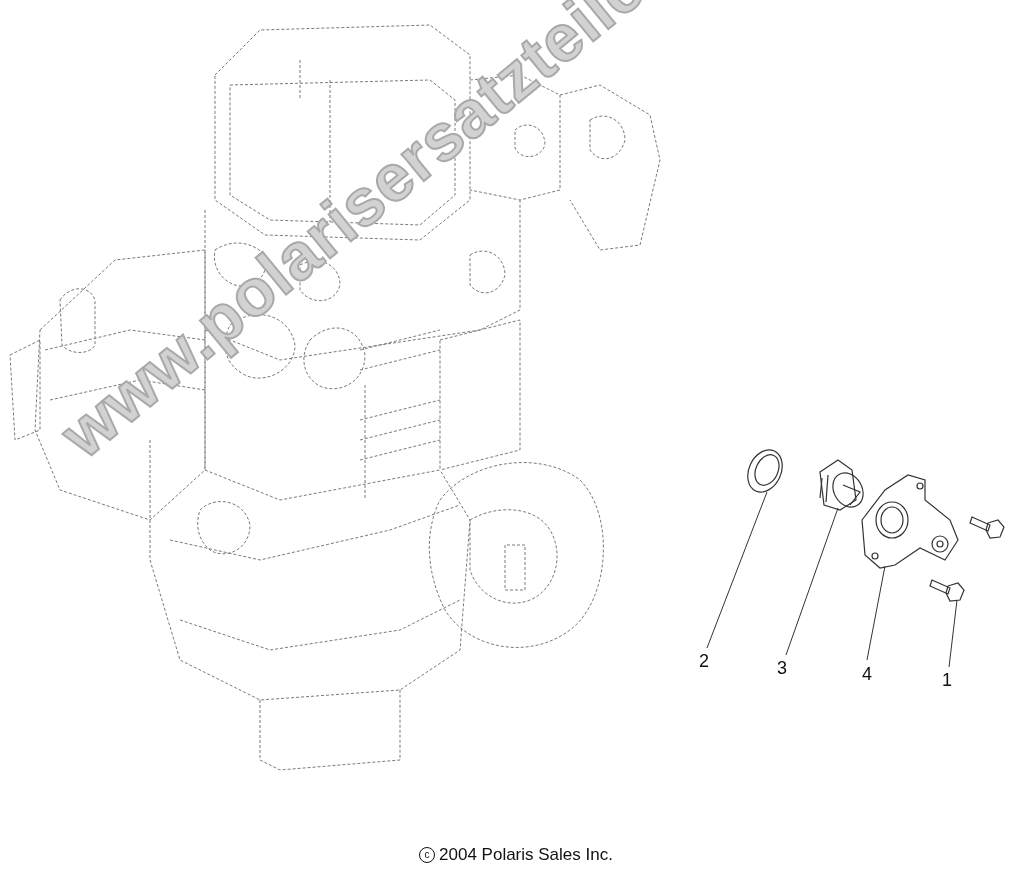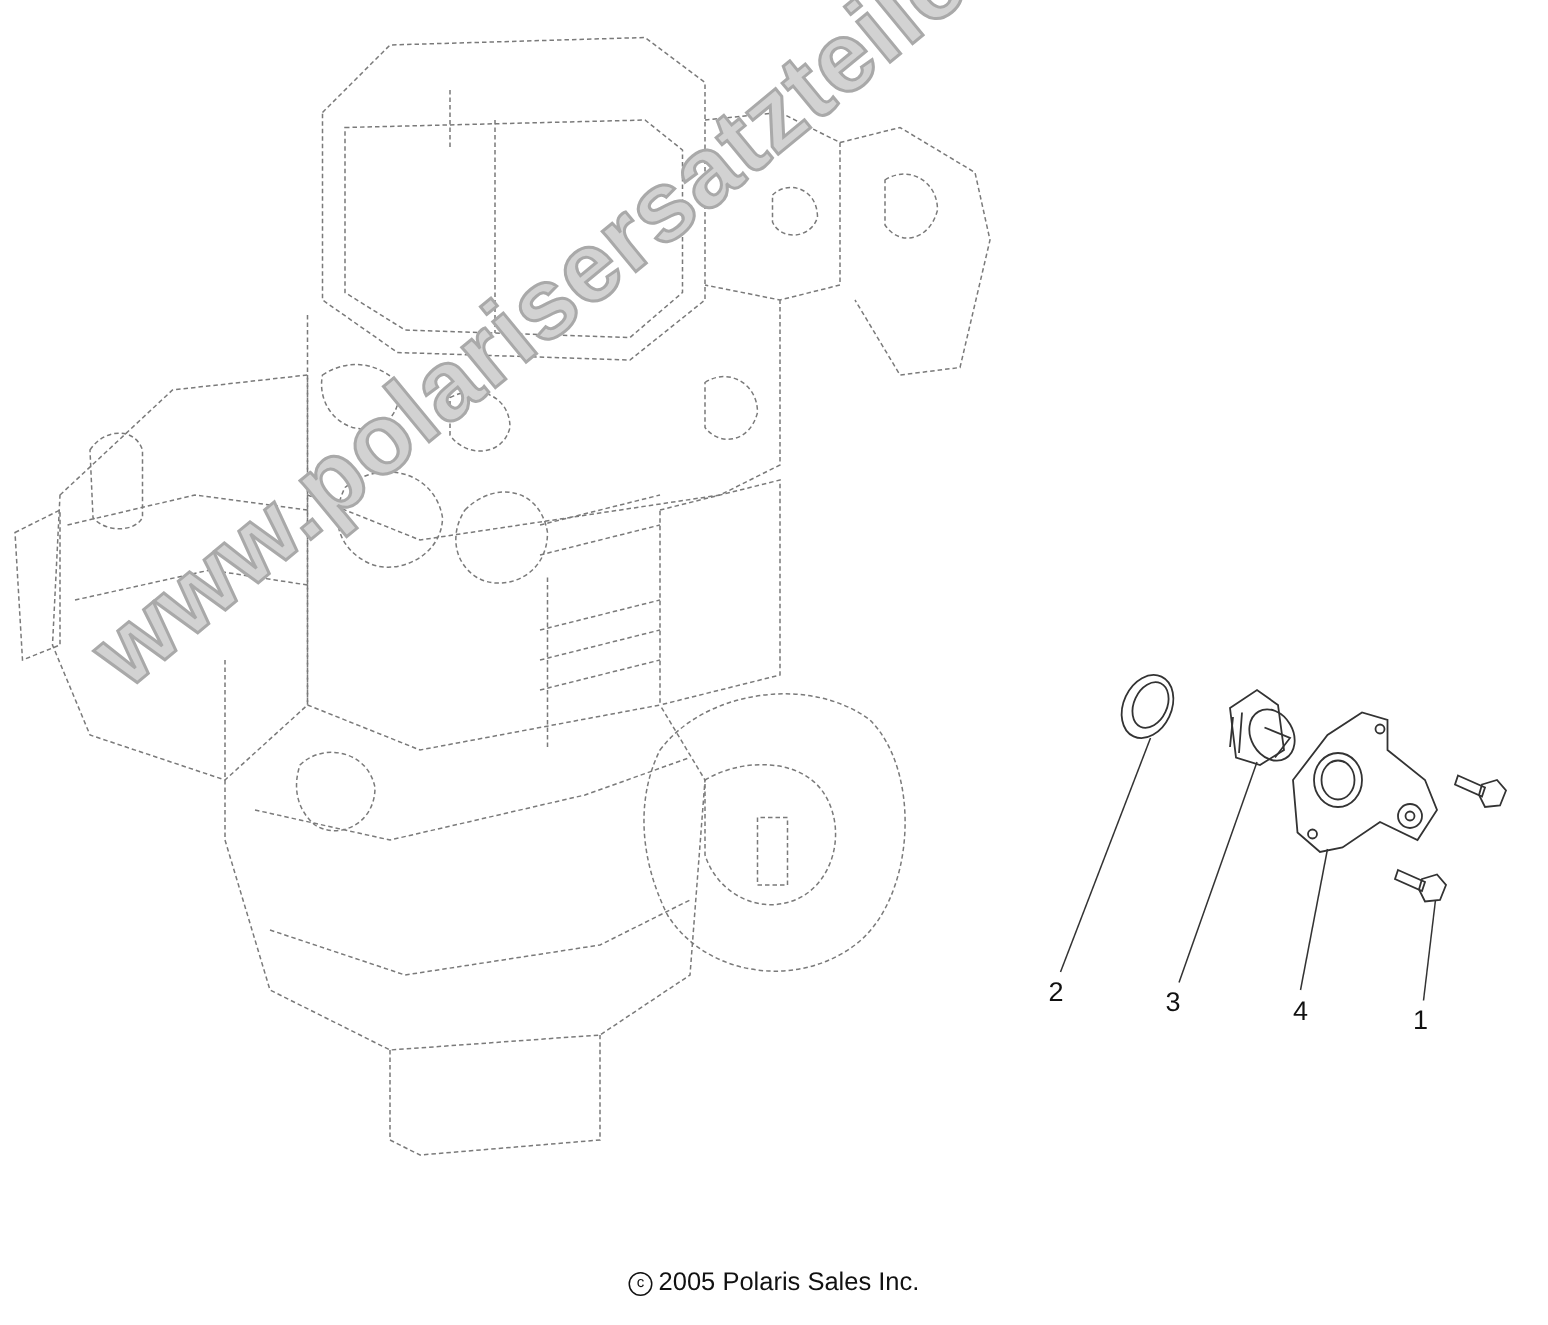--- a/index.html
+++ b/index.html
@@ -94,14 +94,14 @@
 </svg>
 
 <div class="watermark">www.polarisersatzteile.de</div>
 
 <span class="callout" style="left:699px;top:652px;">2</span>
 <span class="callout" style="left:777px;top:659px;">3</span>
 <span class="callout" style="left:862px;top:665px;">4</span>
 <span class="callout" style="left:942px;top:671px;">1</span>
 
 <div class="copyright">
-  <span class="c">c</span><span>2005 Polaris Sales Inc.</span>
+  <span class="c">c</span><span>2004 Polaris Sales Inc.</span>
 </div>
 
 </body></html>

